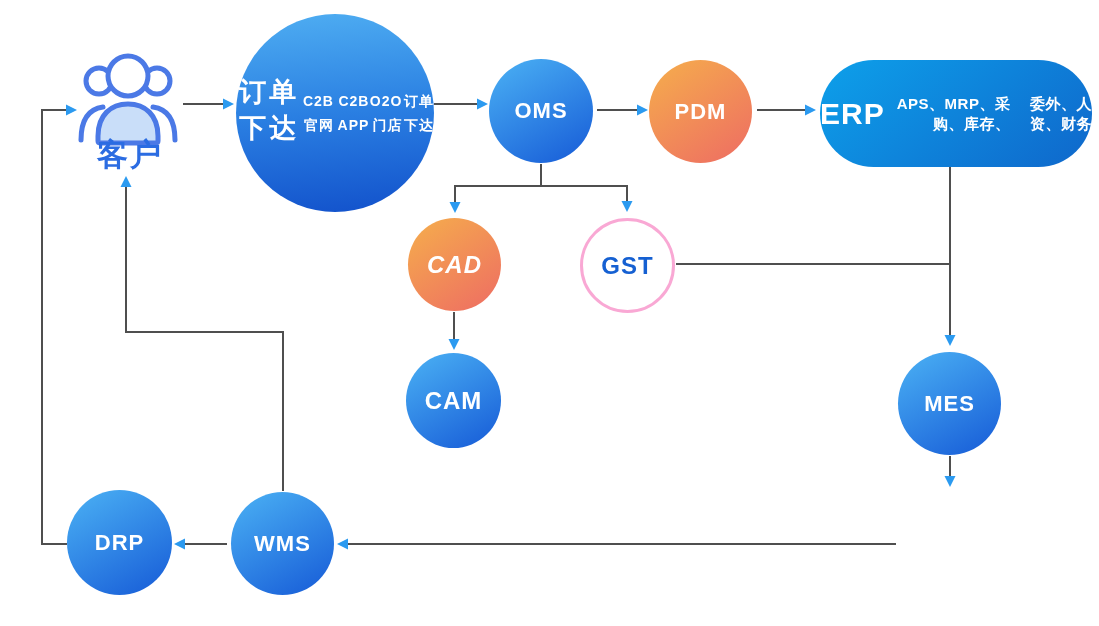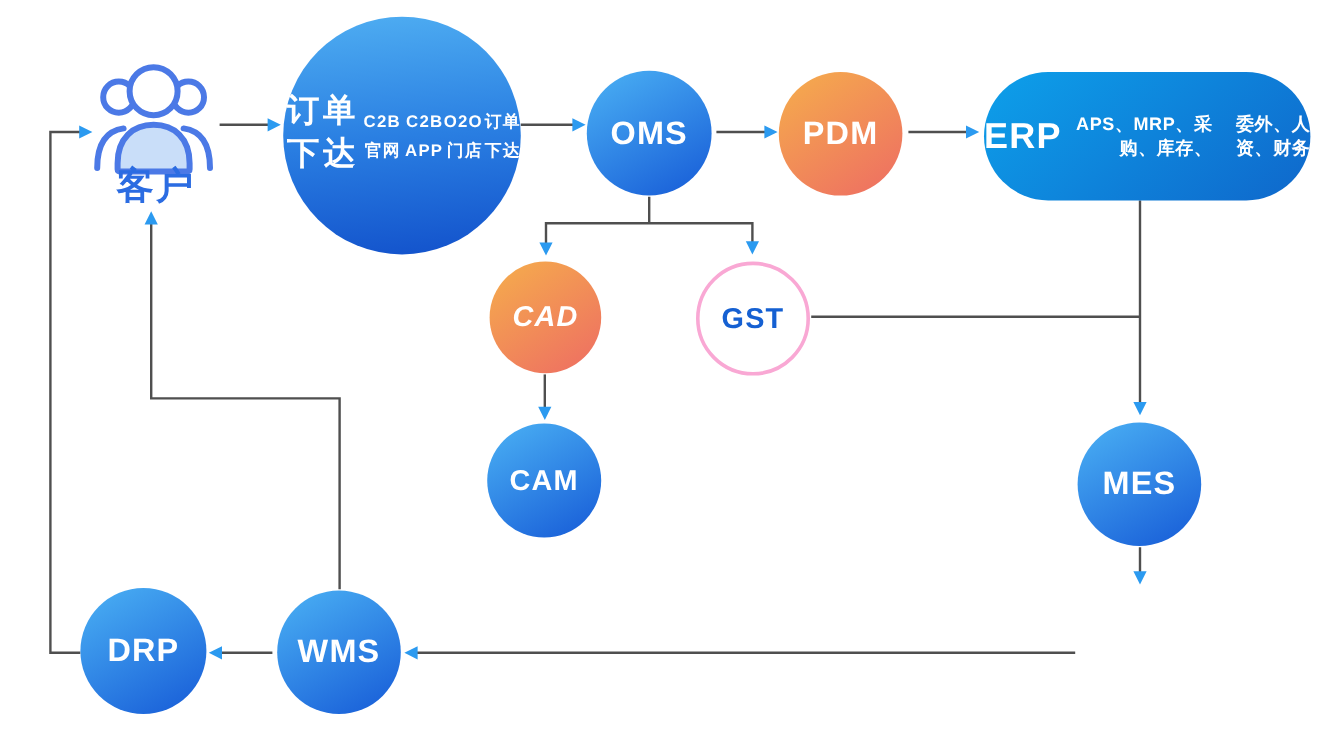--- a/index.html
+++ b/index.html
@@ -12,21 +12,21 @@
   .node {
     position:absolute; z-index:2; display:flex; flex-direction:row;
     align-items:center; justify-content:center; text-align:right;
     color:#fff; font-weight:700; box-sizing:border-box;
   }
   .circle { border-radius:50%; }
   .grad-blue   { background:linear-gradient(150deg,#47abf2 8%,#1a61d9 92%); }
   .grad-order  { background:linear-gradient(175deg,#4faef2 0%,#2a7fe2 50%,#1251cb 100%); }
   .grad-orange { background:linear-gradient(145deg,#f5ab4d 5%,#ee6f62 95%); }
   .grad-erp    { background:linear-gradient(140deg,#0da0ea 0%,#0f67cb 100%); }
-  .lbl-lg { font-size:27px; letter-spacing:1px; }
+  .lbl-lg { font-size:22px; letter-spacing:1px; }
   .lbl-md { font-size:24px; letter-spacing:1px; }
 
   .node-customer-icon { position:absolute; left:76px; top:50px; width:104px; height:98px; z-index:2; }
   .customer-label {
     position:absolute; left:75px; top:134px; width:110px; z-index:2;
     text-align:center; font-size:31px; font-weight:700; color:#2b6ce2; letter-spacing:2px;font-family:Liberation Mono, monospace;
   }
 
   .node-order { left:236px; top:14px; width:198px; height:198px; }
   .order-title { font-size:27px; letter-spacing:3px; margin-bottom:7px; }

